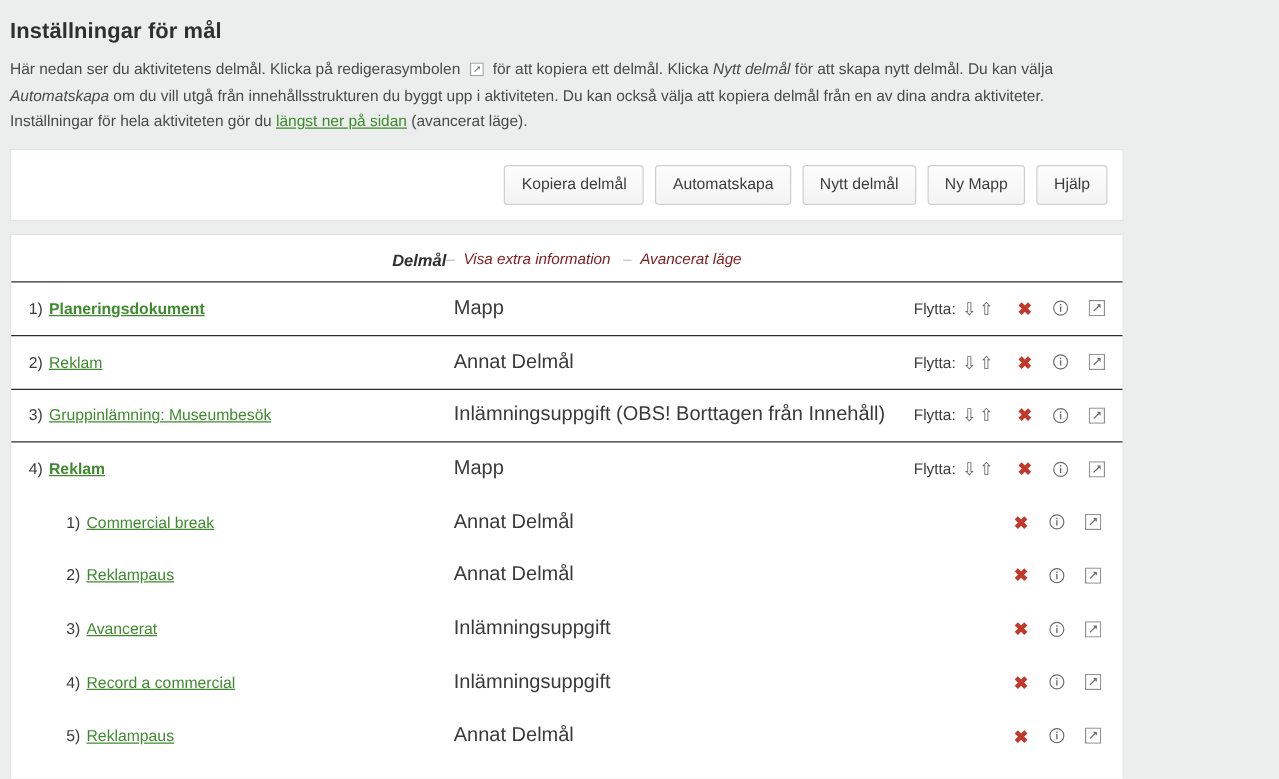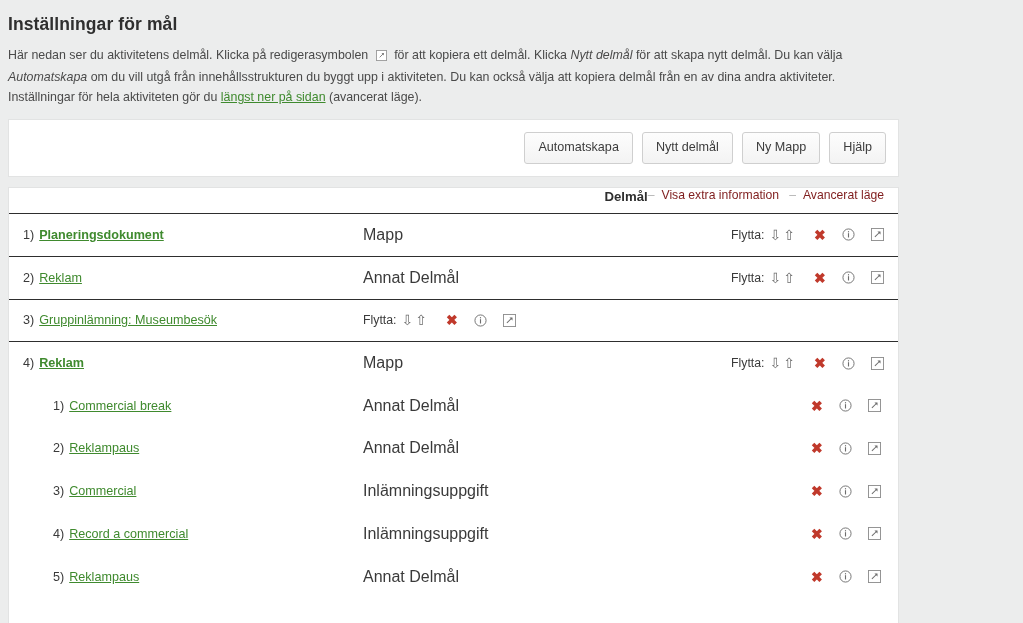--- a/index.html
+++ b/index.html
@@ -72,22 +72,23 @@
     padding: 7px 13px 8px 13px;
     margin-left: 9px;
     cursor: pointer;
     line-height: 15px;
   }
 
   
   .list-header {
     display: flex;
     align-items: flex-end;
-    justify-content: flex-end;
-    padding: 0 14px 7px 14px;
+    justify-content: center;
+    padding: 12px 14px 7px 14px;
+    font-style: italic;
   }
   .list-header-title {
     font-size: 13.2px;
     font-weight: bold;
     color: #2f2f2f;
     padding-bottom: 2px;
   }
   .list-header-links {
     display: flex;
     align-items: center;
@@ -178,20 +179,21 @@
     <span>för att kopiera ett delmål. Klicka</span>
     <i>Nytt delmål</i>
     <span>för att skapa nytt delmål. Du kan välja</span>
     <i>Automatskapa</i>
     <span>om du vill utgå från innehållsstrukturen du byggt upp i aktiviteten. Du kan också välja att kopiera delmål från en av dina andra aktiviteter. Inställningar för hela aktiviteten gör du</span>
     <a class="green-link">längst ner på sidan</a>
     <span>(avancerat läge).</span>
   </div>
 
   <div class="panel panel-toolbar">
+    <button class="btn">Kopiera delmål</button>
     <button class="btn">Automatskapa</button>
     <button class="btn">Nytt delmål</button>
     <button class="btn">Ny Mapp</button>
     <button class="btn">Hjälp</button>
   </div>
 
   <div class="panel panel-list">
 
     <div class="list-header">
       <div class="list-header-title">Delmål</div>
@@ -252,20 +254,21 @@
                 <path d="M4.2 9.6 L9.6 4.3" stroke="#6d6d6d" stroke-width="1.1" fill="none"></path>
                 <path d="M10.2 3.7 L10.2 7 L6.9 3.7 Z" fill="#6d6d6d"></path>
               </svg></span>
           </div>
         </div>
         <div class="row toplevel">
           <div class="row-name">
             <span class="row-index">3)</span>
             <a class="row-link">Gruppinlämning: Museumbesök</a>
           </div>
+          <div class="row-type">Inlämningsuppgift (OBS! Borttagen från Innehåll)</div>
           <div class="row-move">
             <span class="move-label">Flytta:</span>
             <span class="move-arrow">⇩</span>
             <span class="move-arrow">⇧</span>
           </div>
           <div class="row-actions">
             <span class="icon-btn icon-del">✖</span>
             <span class="icon-btn"><svg width="13" height="13" viewBox="0 0 14 14">
                 <circle cx="7" cy="7" r="6" fill="none" stroke="#6d6d6d" stroke-width="1"></circle>
                 <rect x="6.4" y="5.6" width="1.2" height="4.6" fill="#6d6d6d"></rect>
@@ -339,21 +342,21 @@
             <span class="icon-btn"><svg width="13" height="13" viewBox="0 0 14 14">
                 <rect x="0.5" y="0.5" width="13" height="13" fill="#ffffff" stroke="#8d8d8d" stroke-width="1"></rect>
                 <path d="M4.2 9.6 L9.6 4.3" stroke="#6d6d6d" stroke-width="1.1" fill="none"></path>
                 <path d="M10.2 3.7 L10.2 7 L6.9 3.7 Z" fill="#6d6d6d"></path>
               </svg></span>
           </div>
         </div>
         <div class="row child">
           <div class="row-name">
             <span class="row-index">3)</span>
-            <a class="row-link">Commercial</a>
+            <a class="row-link">Avancerat</a>
           </div>
           <div class="row-type">Inlämningsuppgift</div>
           <div class="row-actions">
             <span class="icon-btn icon-del">✖</span>
             <span class="icon-btn"><svg width="13" height="13" viewBox="0 0 14 14">
                 <circle cx="7" cy="7" r="6" fill="none" stroke="#6d6d6d" stroke-width="1"></circle>
                 <rect x="6.4" y="5.6" width="1.2" height="4.6" fill="#6d6d6d"></rect>
                 <rect x="6.4" y="3.4" width="1.2" height="1.3" fill="#6d6d6d"></rect>
               </svg></span>
             <span class="icon-btn"><svg width="13" height="13" viewBox="0 0 14 14">

